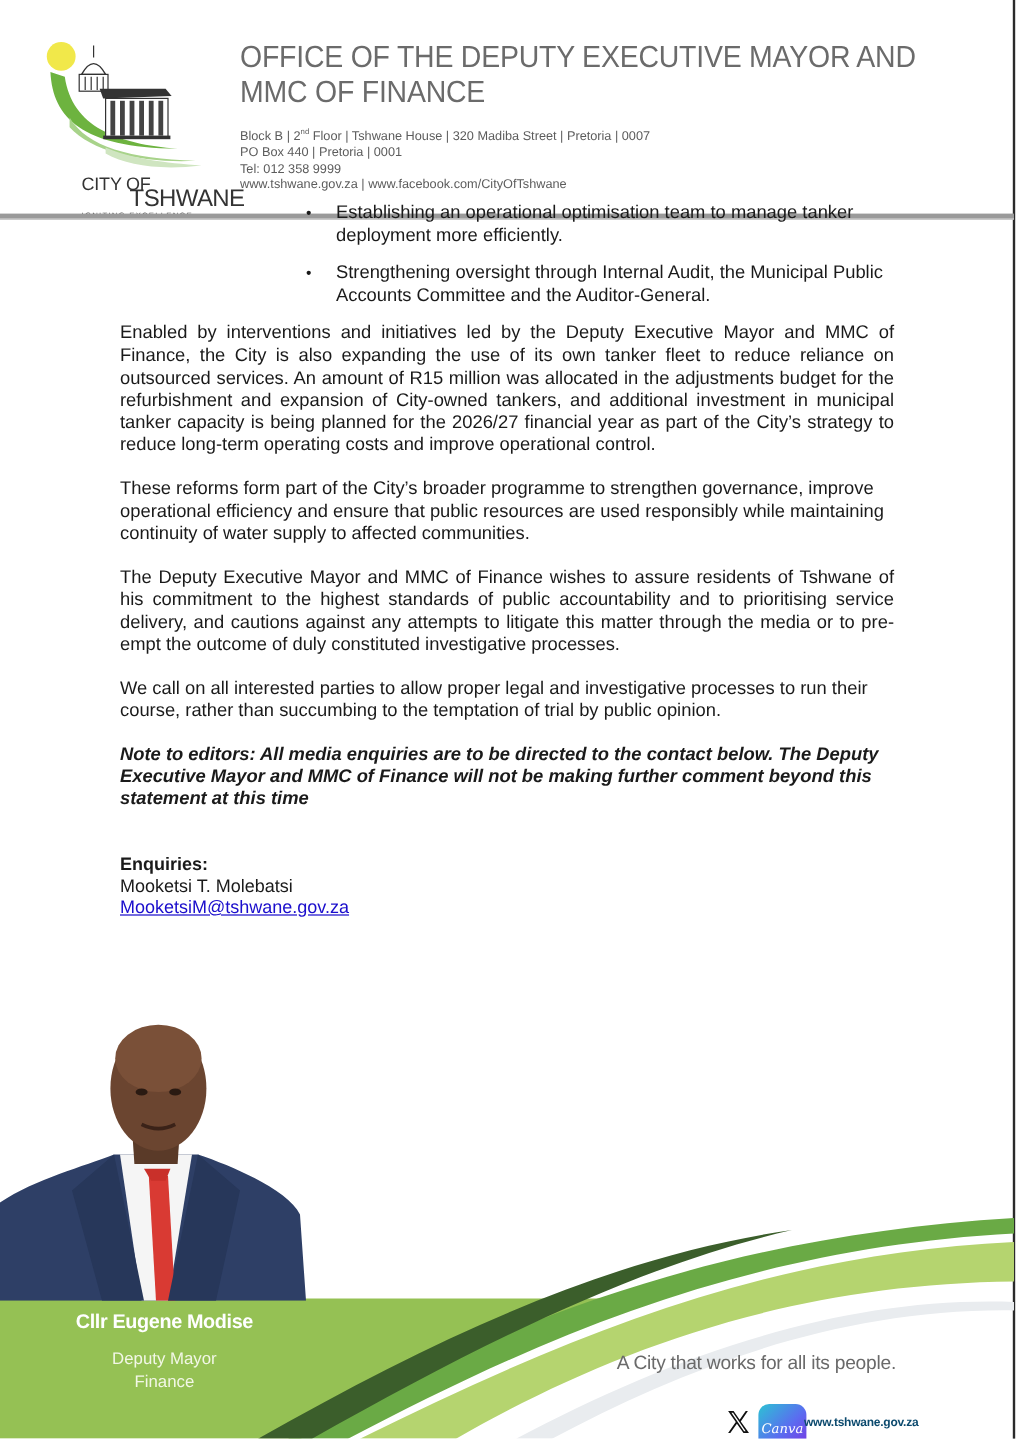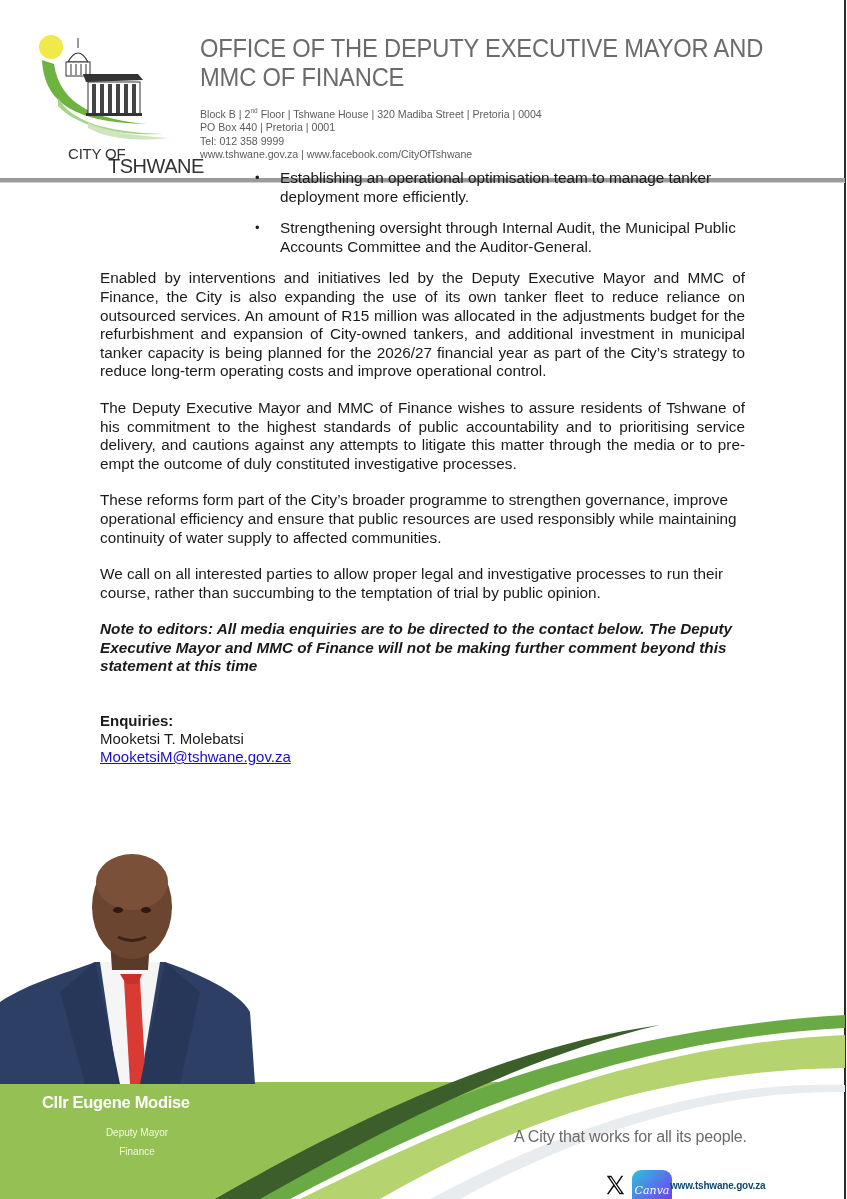--- a/index.html
+++ b/index.html
@@ -28,22 +28,22 @@
     .para.left { text-align: left; }
     .note { font-weight: bold; font-style: italic; margin-bottom: 36px; }
     .enq-label { font-weight: bold; font-size: 15px; line-height: 18px; }
     .enq-name { font-size: 15px; line-height: 18px; }
     .enq-email { font-size: 15px; line-height: 18px; color: #1a0dcc; text-decoration: underline; }
 
     
     .footer { position: absolute; left: 0; top: 830px; width: 845px; height: 369px; overflow: hidden; }
     .portrait { position: absolute; left: 0; top: 22px; width: 255px; height: 232px; }
     .footer-svg { position: absolute; left: 0; top: 0; width: 845px; height: 369px; }
-    .cllr-name { position: absolute; left: 42px; top: 263px; width: 190px; font-size: 16.5px; font-weight: bold; color: #ffffff; letter-spacing: -0.3px; }
-    .cllr-role { position: absolute; left: 42px; top: 293px; width: 190px; text-align: center; font-size: 10px; line-height: 19px; color: #f2f7e6; }
+    .cllr-name { position: absolute; left: 42px; top: 263px; width: 190px; text-align: center; font-size: 16.5px; font-weight: bold; color: #ffffff; letter-spacing: -0.3px; }
+    .cllr-role { position: absolute; left: 42px; top: 293px; width: 190px; text-align: center; font-size: 14px; line-height: 19px; color: #f2f7e6; }
     .slogan { position: absolute; left: 514px; top: 298px; font-size: 16px; color: #6a6a6a; letter-spacing: -0.2px; }
     .social { position: absolute; left: 604px; top: 342px; height: 26px; display: flex; align-items: center; }
     .x-icon { width: 22px; height: 22px; margin-right: 6px; }
     .canva-icon { width: 40px; height: 40px; border-radius: 9px; background: linear-gradient(135deg, #2cc3d4 0%, #5b6cf0 55%, #7b2fe0 100%); color: #fff; font-family: "DejaVu Serif", serif; font-style: italic; font-size: 11px; display: flex; align-items: center; justify-content: center; margin-top: 10px; }
     .site-link { font-size: 10px; font-weight: bold; color: #0c4a6e; margin-left: -2px; letter-spacing: -0.2px; }
   </style>
 </head>
 <body>
 
 <div class="right-edge"></div>
@@ -78,36 +78,36 @@
     <div class="logo-text-tshwane">TSHWANE</div>
     <div class="logo-text-tag">IGNITING EXCELLENCE</div>
   </div>
 
   <div class="title">
     <div>OFFICE OF THE DEPUTY EXECUTIVE MAYOR AND</div>
     <div>MMC OF FINANCE</div>
   </div>
 
   <div class="addr">
-    <div><span>Block B | 2</span><sup>nd</sup><span> Floor | Tshwane House | 320 Madiba Street | Pretoria | 0004</span></div>
+    <div><span>Block B | 2</span><sup>nd</sup><span> Floor | Tshwane House | 320 Madiba Street | Pretoria | 0007</span></div>
     <div>PO Box 440 | Pretoria | 0001</div>
     <div>Tel: 012 358 9999</div>
     <div>www.tshwane.gov.za | www.facebook.com/CityOfTshwane</div>
   </div>
 </div>
 <div class="header-rule"></div>
 
 <div class="content">
   <ul class="bullets">
     <li>Establishing an operational optimisation team to manage tanker deployment more efficiently.</li>
     <li>Strengthening oversight through Internal Audit, the Municipal Public Accounts Committee and the Auditor-General.</li>
   </ul>
   <p class="para">Enabled by interventions and initiatives led by the Deputy Executive Mayor and MMC of Finance, the City is also expanding the use of its own tanker fleet to reduce reliance on outsourced services. An amount of R15 million was allocated in the adjustments budget for the refurbishment and expansion of City-owned tankers, and additional investment in municipal tanker capacity is being planned for the 2026/27 financial year as part of the City’s strategy to reduce long-term operating costs and improve operational control.</p>
+  <p class="para left">These reforms form part of the City’s broader programme to strengthen governance, improve operational efficiency and ensure that public resources are used responsibly while maintaining continuity of water supply to affected communities.</p>
   <p class="para">The Deputy Executive Mayor and MMC of Finance wishes to assure residents of Tshwane of his commitment to the highest standards of public accountability and to prioritising service delivery, and cautions against any attempts to litigate this matter through the media or to pre-empt the outcome of duly constituted investigative processes.</p>
-  <p class="para left">These reforms form part of the City’s broader programme to strengthen governance, improve operational efficiency and ensure that public resources are used responsibly while maintaining continuity of water supply to affected communities.</p>
   <p class="para left">We call on all interested parties to allow proper legal and investigative processes to run their course, rather than succumbing to the temptation of trial by public opinion.</p>
   <p class="para left note">Note to editors: All media enquiries are to be directed to the contact below. The Deputy Executive Mayor and MMC of Finance will not be making further comment beyond this statement at this time</p>
   <div>
     <div class="enq-label">Enquiries:</div>
     <div class="enq-name">Mooketsi T. Molebatsi</div>
     <a class="enq-email">MooketsiM@tshwane.gov.za</a>
   </div>
 </div>
 
 <div class="footer">

